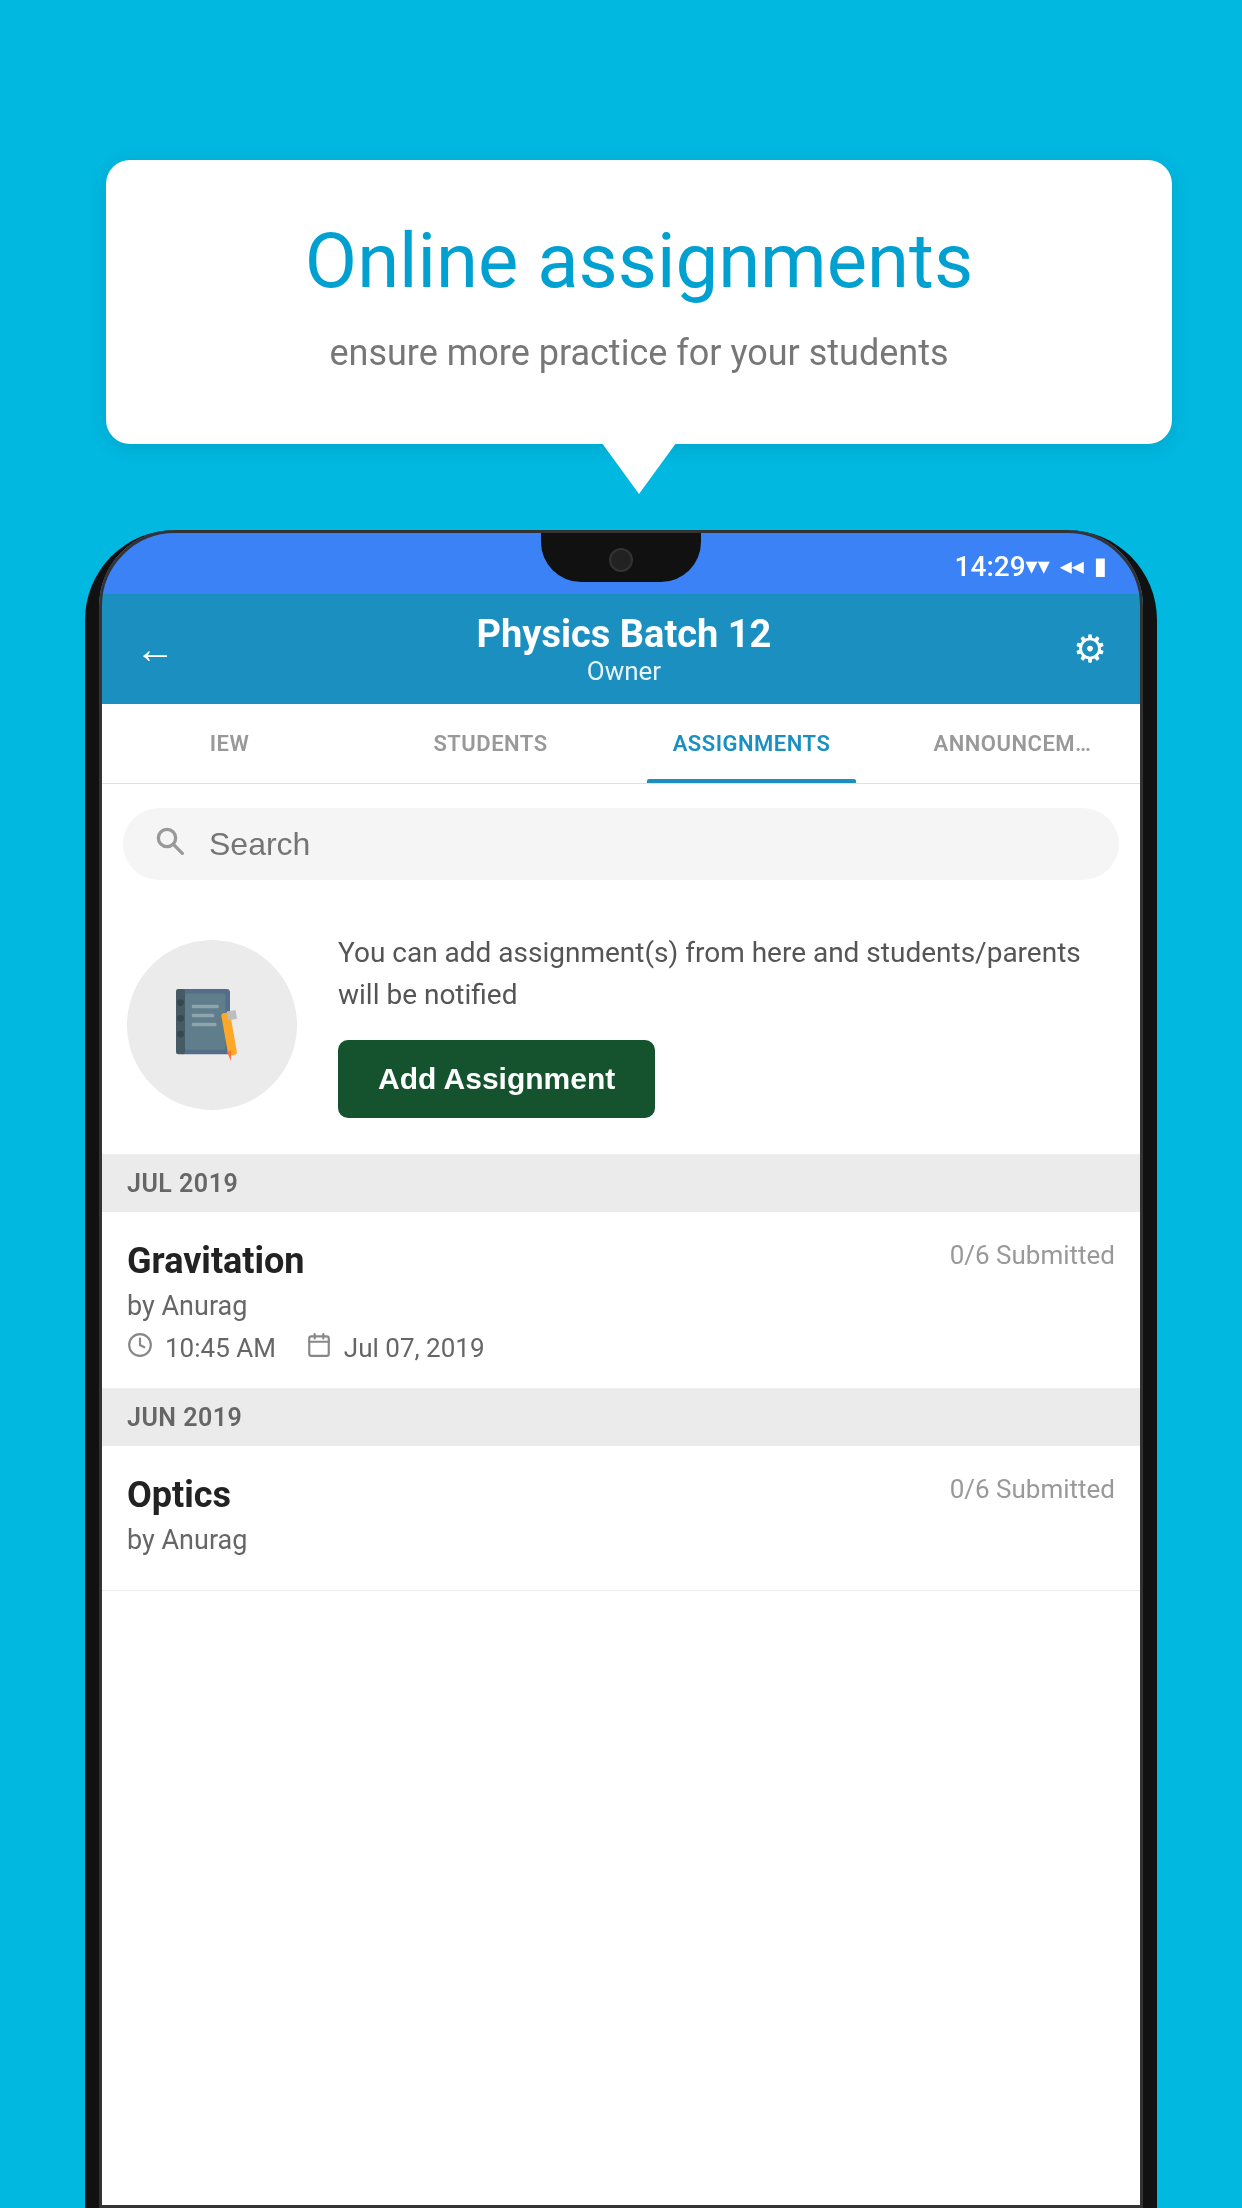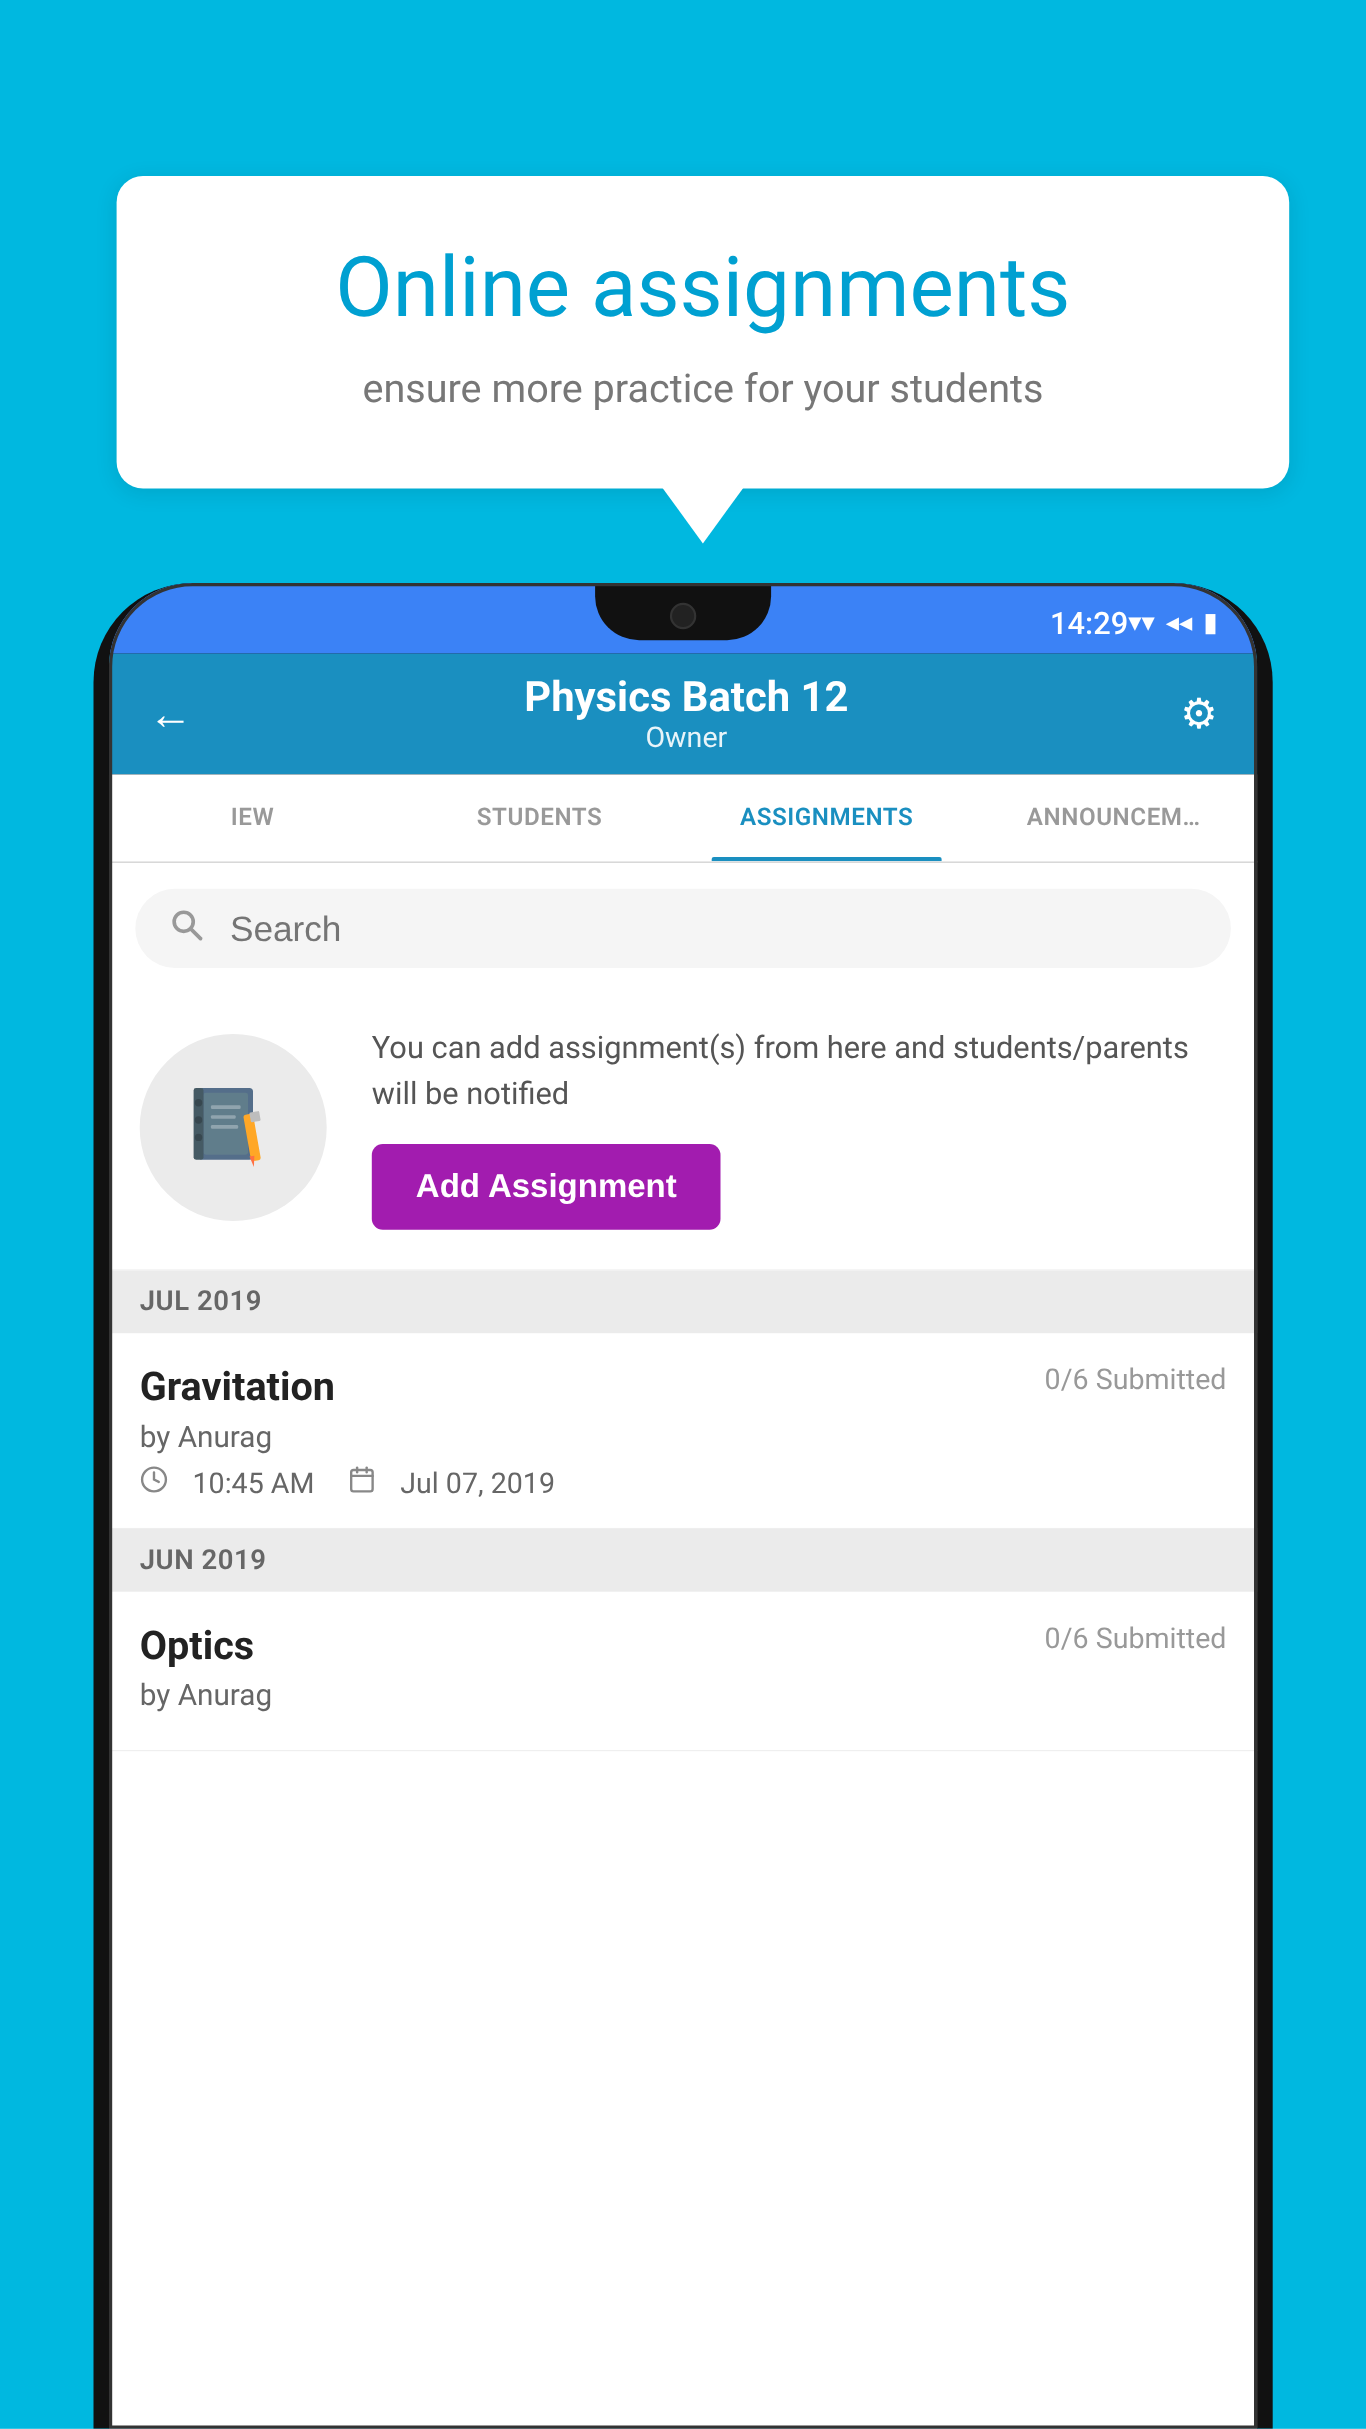--- a/index.html
+++ b/index.html
@@ -269,21 +269,21 @@
     .add-assignment-right {
       flex: 1;
     }
     .add-assignment-desc {
       font-size: 28px;
       color: #555;
       line-height: 1.5;
       margin-bottom: 24px;
     }
     .add-assignment-btn {
-      background: #a21caf;
+      background: #14532d;
       color: white;
       border: none;
       border-radius: 10px;
       padding: 22px 40px;
       font-size: 30px;
       font-weight: 600;
       cursor: pointer;
     }
 
     
@@ -322,21 +322,21 @@
       margin-bottom: 10px;
     }
     .assignment-row3 {
       display: flex;
       align-items: center;
       gap: 30px;
     }
     .assignment-time, .assignment-date {
       display: flex;
       align-items: center;
-      gap: 22px;
+      gap: 12px;
       font-size: 26px;
       color: #666;
     }
     .meta-icon {
       font-size: 26px;
       color: #888;
     }
 
     
     .screen-border {

